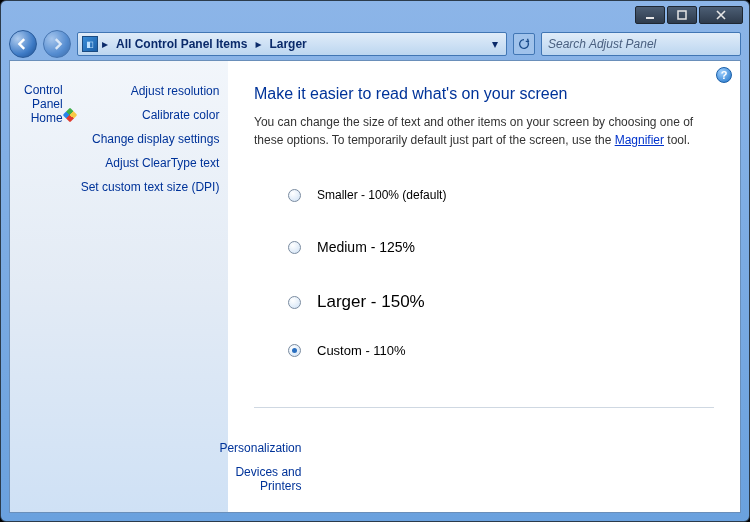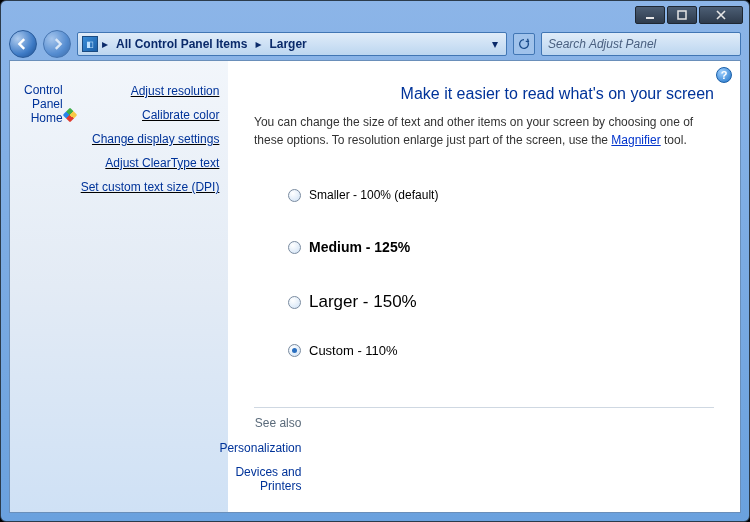--- a/index.html
+++ b/index.html
@@ -139,21 +139,21 @@
     background: linear-gradient(to bottom, #f2f6fb 0%, #e3ebf5 50%, #cfe1f5 100%);
     padding: 18px 14px 14px 14px;
     display:flex;flex-direction:row;text-align:right;
   }
   .sidebar-home {
     color: #003399;
     font-size: 12px;
     padding: 4px 0 12px 0;
     cursor:pointer;
   }
-  .task-list { list-style:none; padding:0; margin:0;text-decoration:underline; }
+  .task-list { list-style:none; padding:0; margin:0; }
   .task-item {
     padding: 5px 0 5px 18px;
     color: #003399;
     font-size: 12px;
     cursor: pointer;
     position: relative;
     white-space: nowrap;
   }
   .task-item.shield::before {
     content:"";
@@ -174,37 +174,36 @@
   .main {
     flex:1;
     padding: 24px 26px;
     position:relative;
   }
   .main h1 {
     color:#003399;
     font-weight:normal;
     font-size:16px;
     margin:0 0 10px 0;
-    text-align:right;
   }
   .main .desc {
     font-size:12px;
     color:#333;
     line-height:1.5;
     margin-bottom: 22px;
   }
   .main .desc a { color:#0033cc; text-decoration:underline; cursor:pointer; }
   .options { margin-left: 34px; }
   .opt {
-    display:flex; align-items:center; gap:8px;
+    display:flex; align-items:center; gap:16px;
     margin-bottom: 0;
     cursor:pointer;
   }
   .opt.s0 { font-size:12px; height:48px;}
-  .opt.s1 { font-size:14px; height:56px;font-weight:bold;}
+  .opt.s1 { font-size:14px; height:56px;}
   .opt.s2 { font-size:17px; height:54px;}
   .opt.s3 { font-size:13px; height:42px;}
   .radio {
     width:13px;height:13px;border-radius:50%;
     border:1px solid #7a8ba0;
     background: radial-gradient(circle at 35% 30%, #fff, #cfe1f5);
     display:flex;align-items:center;justify-content:center;
     flex-shrink:0;
   }
   .radio.checked .radio-dot {
@@ -283,30 +282,29 @@
     <div class="sidebar">
       <div class="sidebar-home">Control Panel Home</div>
       <ul class="task-list">
         <li class="task-item">Adjust resolution</li>
         <li class="task-item shield">Calibrate color</li>
         <li class="task-item">Change display settings</li>
         <li class="task-item">Adjust ClearType text</li>
         <li class="task-item">Set custom text size (DPI)</li>
       </ul>
       <div class="see-also">
-        <div class="see-also-title">See also</div>
         <div class="see-also-item">Personalization</div>
         <div class="see-also-item">Devices and Printers</div>
       </div>
     </div>
 
     <div class="main">
       <h1>Make it easier to read what's on your screen</h1>
       <div class="desc">
-        <span>You can change the size of text and other items on your screen by choosing one of these options. To resolution enlarge just part of the screen, use the </span><a>Magnifier</a><span> tool.</span>
+        <span>You can change the size of text and other items on your screen by choosing one of these options. To temporarily default just part of the screen, use the </span><a>Magnifier</a><span> tool.</span>
       </div>
       <div class="options">
         <div class="opt s0">
           <span class="radio">
               <span class="radio-dot"></span>
             </span>
           <span>Smaller - 100% (default)</span>
         </div>
         <div class="opt s1">
           <span class="radio">

